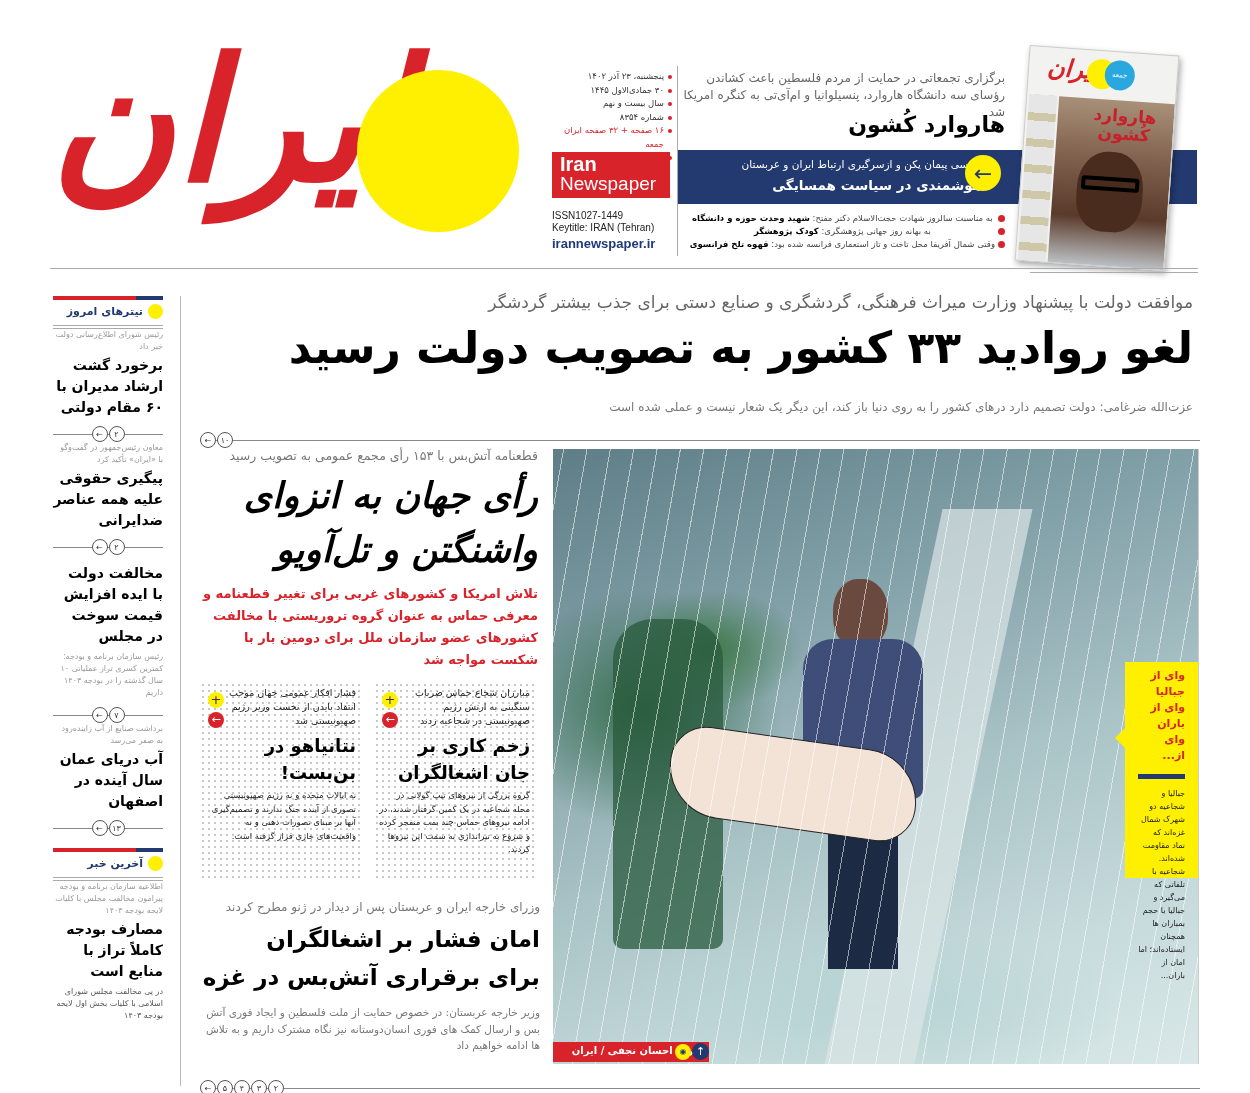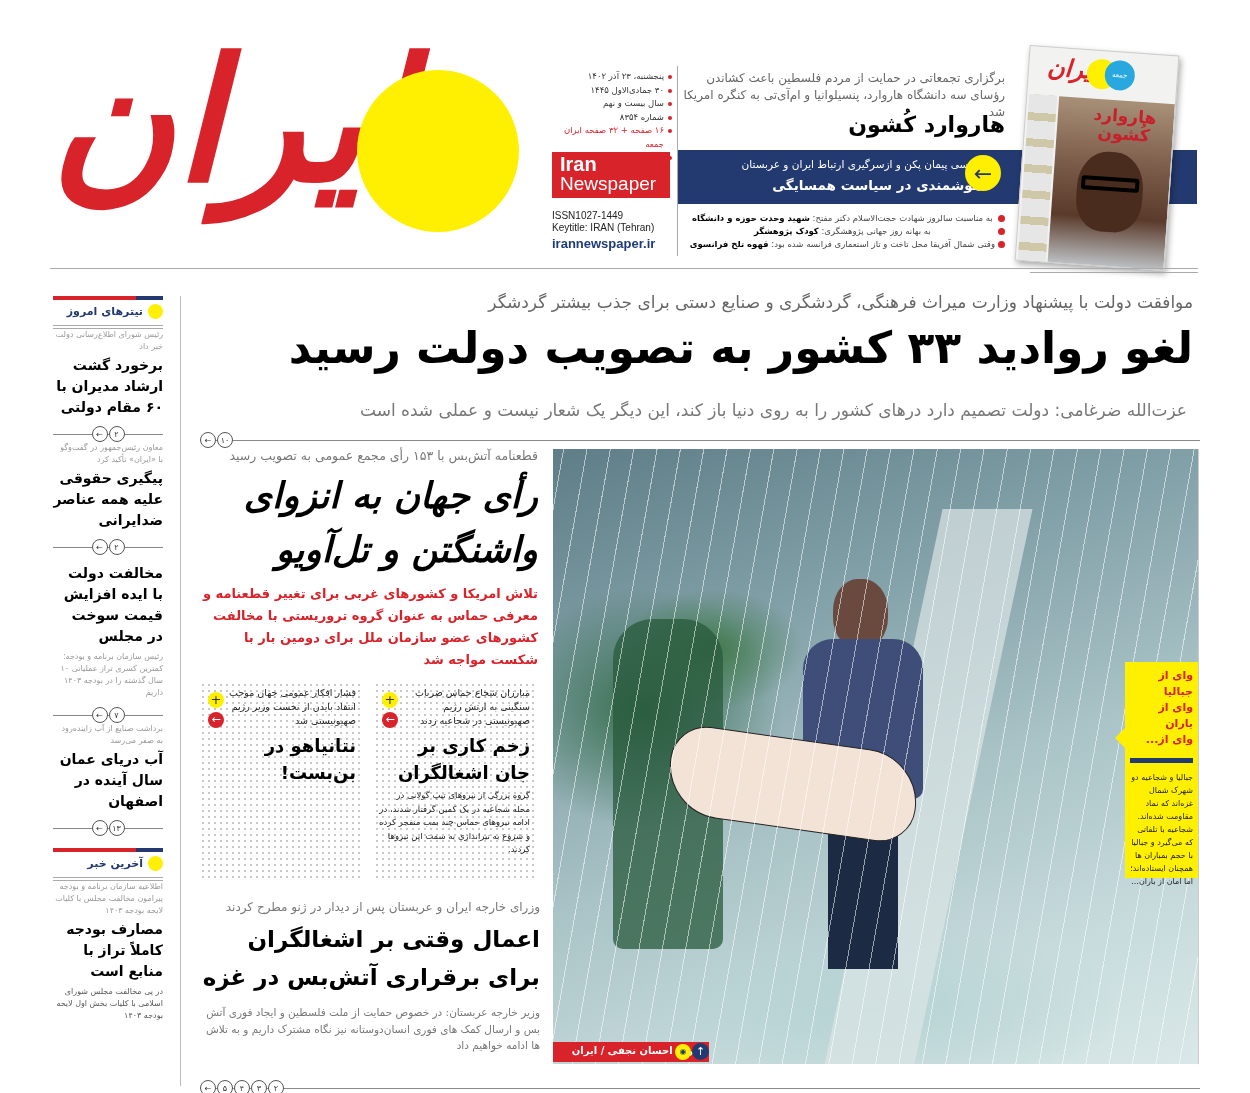--- a/index.html
+++ b/index.html
@@ -60,21 +60,21 @@
   .sb-sub.dark { color: #555; }
   .pager { position: relative; height: 16px; margin-top: 8px; display: flex; align-items: center; justify-content: center; direction: ltr; gap: 1px; }
   .pager::before { content: ""; position: absolute; left: 0; right: 0; top: 8px; height: 1px; background: #888; z-index: 0; }
   .pager span { position: relative; z-index: 1; width: 16px; height: 16px; border-radius: 50%; border: 1px solid #555; background: #fff; font-size: 8px; display: flex; align-items: center; justify-content: center; color: #333; }
 
   .sidebar-vline { position: absolute; left: 180px; top: 296px; width: 1px; height: 790px; background: #bbb; }
 
   
   .main-kicker { position: absolute; right: 57px; top: 292px; font-size: 17px; color: #666; white-space: nowrap; }
   .main-title { position: absolute; right: 57px; top: 322px; font-size: 44px; font-weight: bold; color: #000; white-space: nowrap; letter-spacing: -1px; }
-  .main-sub { position: absolute; right: 63px; top: 400px; font-size: 17px; color: #777; white-space: nowrap; }
+  .main-sub { position: absolute; right: 57px; top: 400px; font-size: 12px; color: #777; white-space: nowrap; }
   .main-pager { position: absolute; left: 200px; top: 424px; width: 1000px; }
 
   
   .lead { position: absolute; left: 200px; top: 448px; width: 338px; text-align: right; }
   .lead-kicker { font-size: 12.5px; color: #777; }
   .lead-title { font-size: 36px; font-weight: bold; color: #000; line-height: 54px; margin-top: 6px; font-style: italic; }
   .lead-red { font-size: 13px; color: #d8232a; line-height: 22px; margin-top: 6px; font-weight: bold; }
 
   .boxes { position: absolute; left: 200px; top: 682px; width: 334px; height: 196px; }
   .box { position: absolute; top: 0; width: 160px; height: 196px; background-color: #fff; background-image: radial-gradient(#c8c8c8 1px, transparent 1.3px); background-size: 6px 6px; text-align: right; padding: 4px; }
@@ -107,21 +107,21 @@
   .legs { position: absolute; left: 25px; top: 210px; width: 70px; height: 180px; background: #1d2a44; }
   .child { position: absolute; left: 115px; top: 290px; width: 250px; height: 90px; border-radius: 40px 60px 40px 60px; background: #f3e2d6; border: 1.5px solid #222; transform: rotate(8deg); }
   .bystander { position: absolute; left: 60px; top: 170px; width: 110px; height: 330px; border-radius: 40px 40px 10px 10px; background: rgba(40,90,60,0.75); }
 
   .caption { position: absolute; left: 553px; top: 1042px; width: 156px; height: 20px; background: #d8232a; direction: rtl; }
   .caption .ct { position: absolute; right: 6px; top: 3px; font-size: 10px; color: #fff; font-weight: bold; }
   .cam { position: absolute; left: 675px; top: 1044px; width: 16px; height: 16px; border-radius: 50%; background: #ffef00; font-size: 8px; line-height: 16px; text-align: center; color: #233a70; }
   .up { position: absolute; left: 692px; top: 1043px; width: 17px; height: 17px; border-radius: 50%; background: #233a70; color: #fff; font-size: 11px; line-height: 17px; text-align: center; }
 
   
-  .callout { position: absolute; left: 1125px; top: 662px; width: 73px; height: 216px; background: #ffef00; text-align: right; padding: 6px 5px; }
+  .callout { position: absolute; left: 1125px; top: 662px; width: 73px; height: 216px; background: #ffef00; text-align: right; padding: 6px 13px; }
   .callout::before { content: ""; position: absolute; left: -10px; top: 66px; border-top: 10px solid transparent; border-bottom: 10px solid transparent; border-right: 10px solid #ffef00; }
   .callout .ch { font-size: 11px; font-weight: bold; color: #d8232a; line-height: 16px; }
   .callout .cbar { height: 5px; background: #233a70; margin: 10px 0 8px; }
   .callout .cb { font-size: 8px; line-height: 13px; color: #222; }
 
   .right-vline { position: absolute; left: 1198px; top: 449px; width: 1px; height: 615px; background: #ccc; }
 </style>
 </head>
 <body>
 
@@ -262,27 +262,28 @@
     <div class="larr">←</div>
     <div class="bk">مبارزان شجاع حماس ضربات سنگینی به ارتش رژیم صهیونیستی در شجاعیه زدند</div>
     <div class="bt">زخم کاری بر جان اشغالگران</div>
     <div class="bb">گروه بزرگی از نیروهای تیپ گولانی در محله شجاعیه در یک کمین گرفتار شدند، در ادامه نیروهای حماس چند بمب منفجر کرده و شروع به تیراندازی به سمت این نیروها کردند.</div>
   </div>
   <div class="box b2">
     <div class="plus">+</div>
     <div class="larr">←</div>
     <div class="bk">فشار افکار عمومی جهان موجب انتقاد بایدن از نخست وزیر رژیم صهیونیستی شد</div>
     <div class="bt">نتانیاهو در بن‌بست!</div>
+    <div class="bb">نه ایالات متحده و نه رژیم صهیونیستی تصوری از آینده جنگ ندارند و تصمیم‌گیری آنها بر مبنای تصورات ذهنی و نه واقعیت‌های جاری قرار گرفته است.</div>
   </div>
 </div>
 
 <div class="second">
   <div class="sk">وزرای خارجه ایران و عربستان پس از دیدار در ژنو مطرح کردند</div>
   <div class="st">
-    <div>اعمال وقتی بر اشغالگران</div>
+    <div>امان فشار بر اشغالگران</div>
     <div>برای برقراری آتش‌بس در غزه</div>
   </div>
   <div class="sb">وزیر خارجه عربستان: در خصوص حمایت از ملت فلسطین و ایجاد فوری آتش بس و ارسال کمک های فوری انسان‌دوستانه نیز نگاه مشترک داریم و به تلاش ها ادامه خواهیم داد</div>
 </div>
 <div class="pager bottom-pager" style="justify-content:flex-start">
   <span>←</span>
   <span>۵</span>
   <span>۴</span>
   <span>۳</span>
   <span>۲</span>

